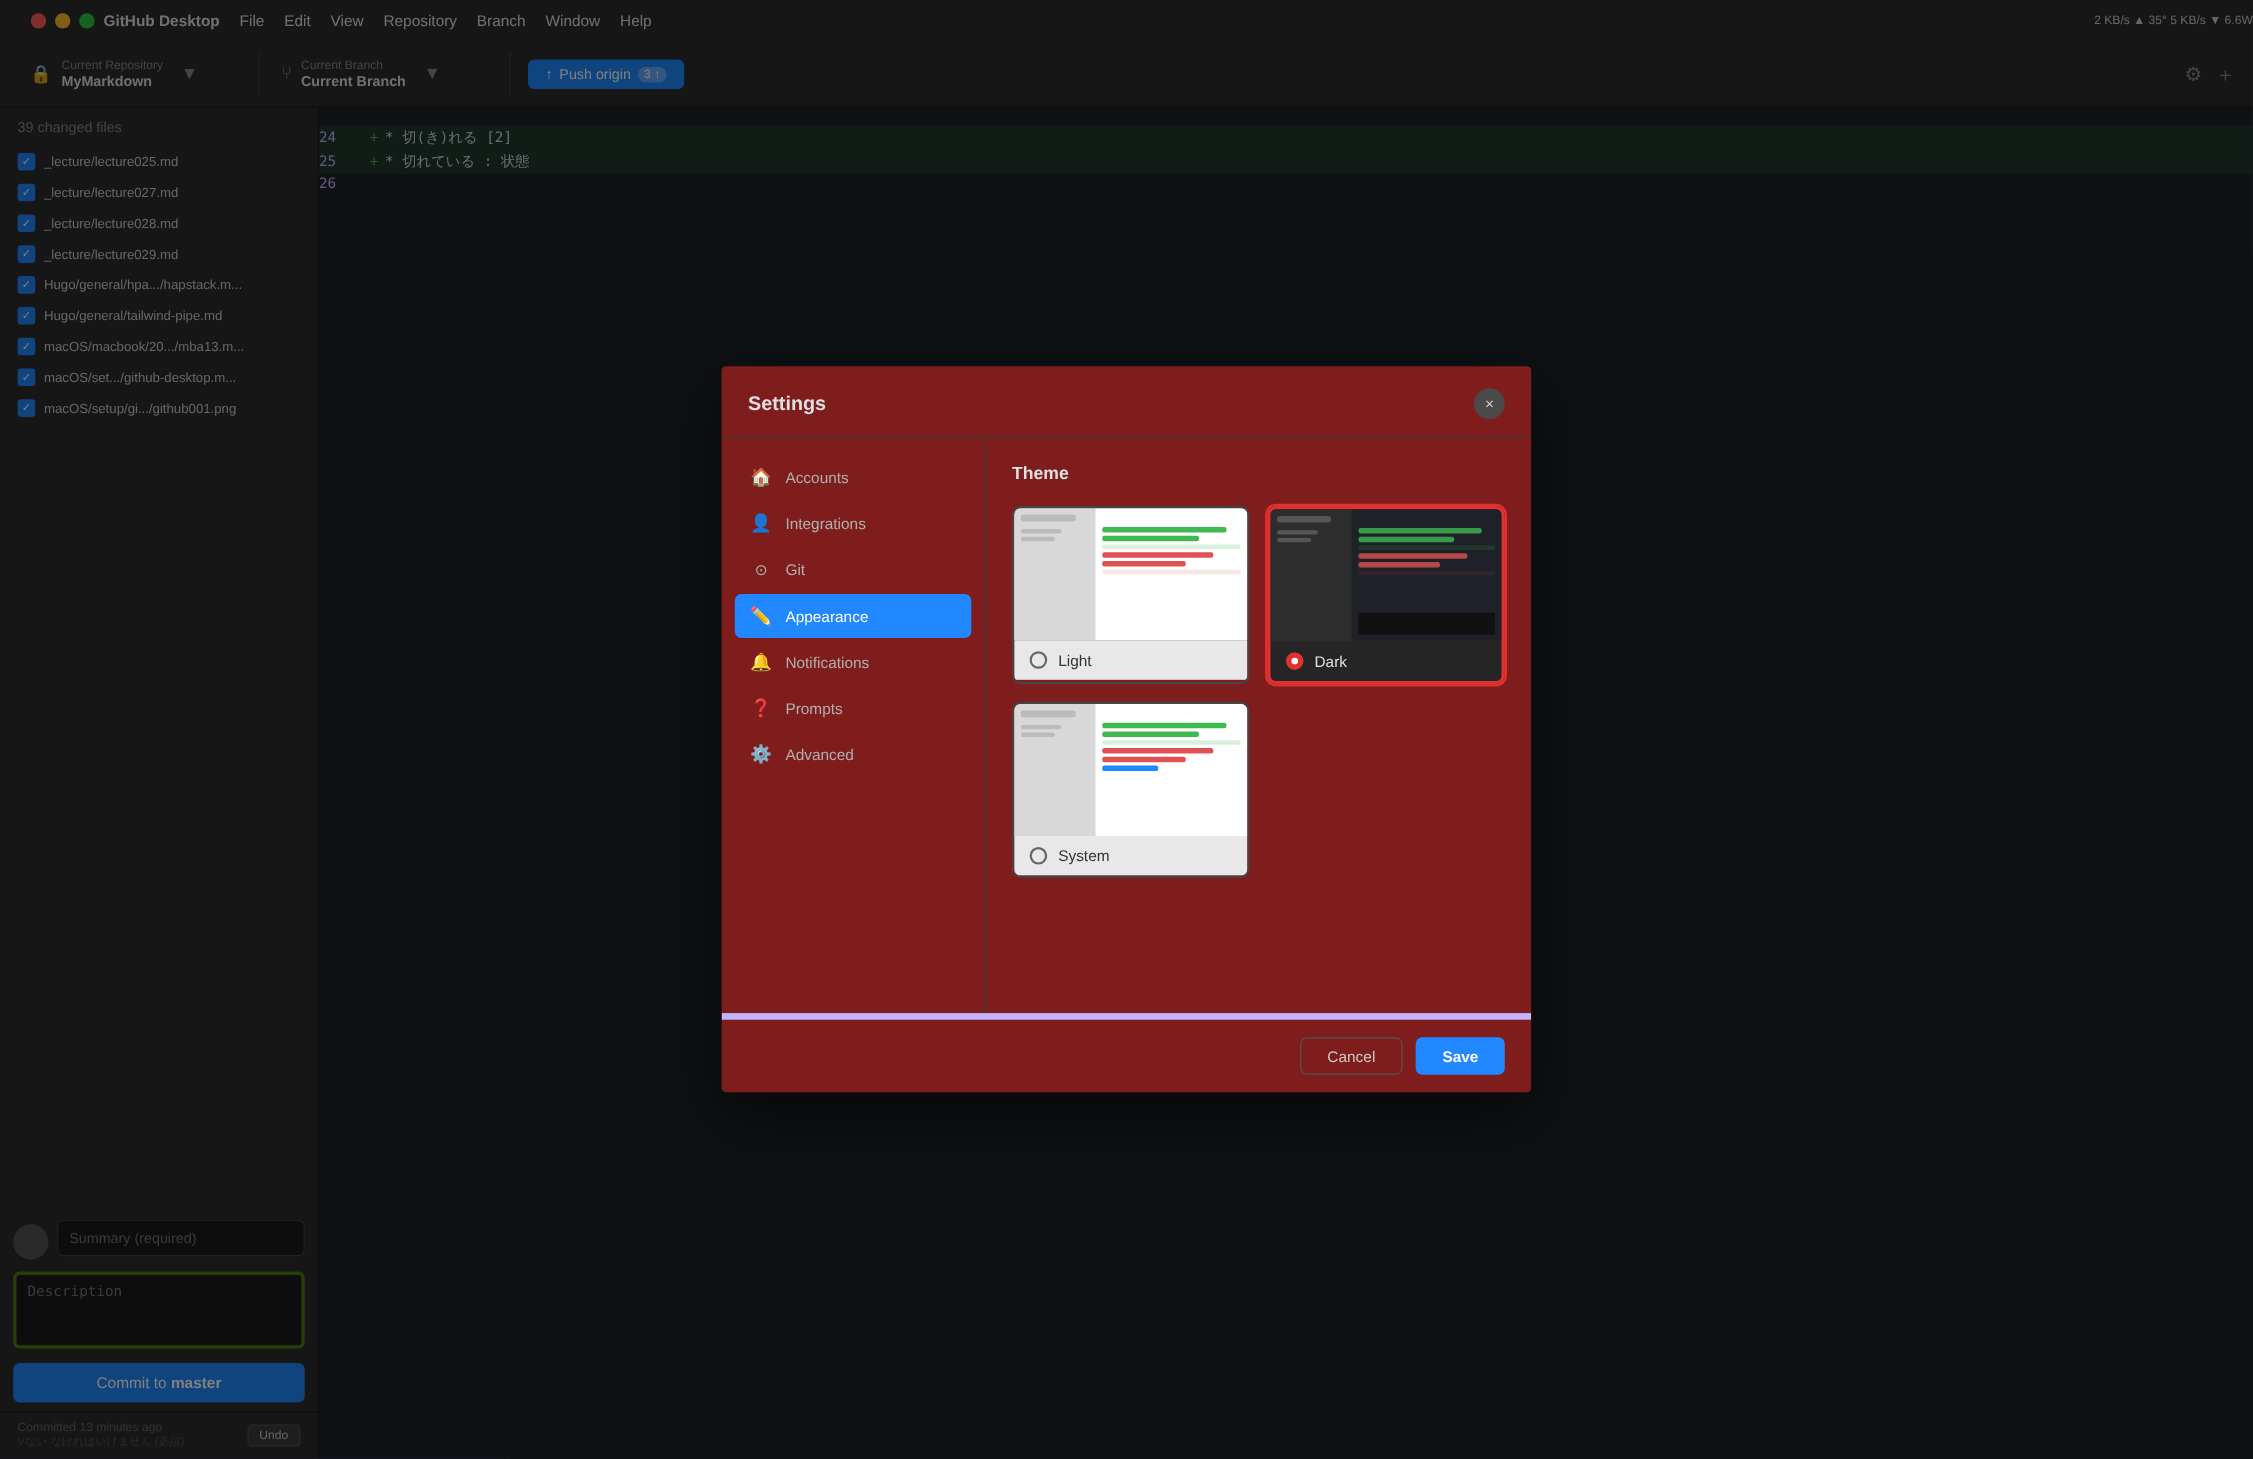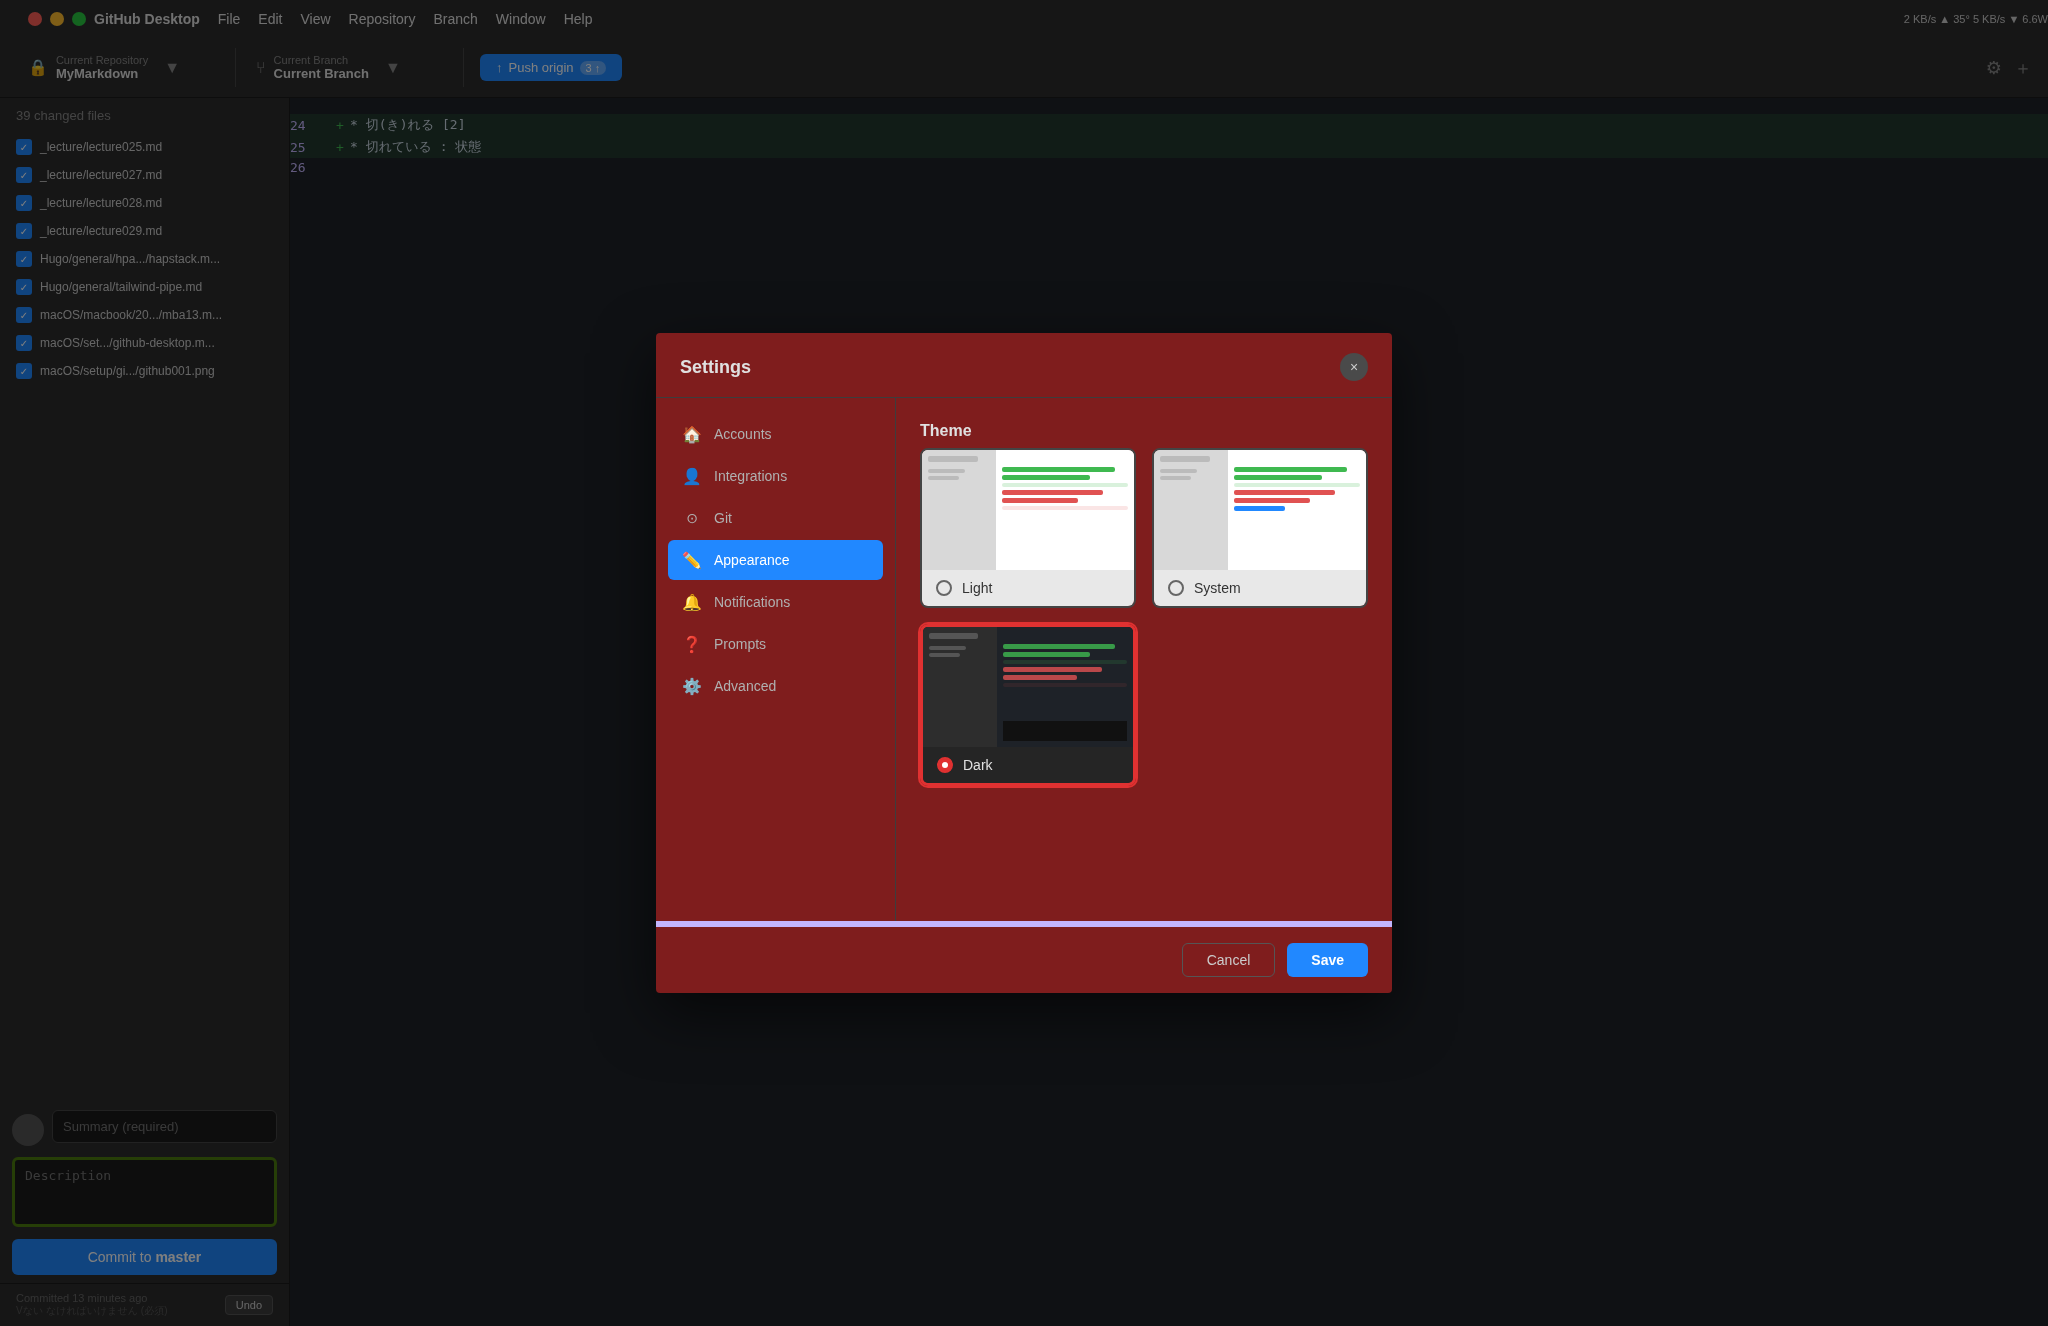--- a/index.html
+++ b/index.html
@@ -376,21 +376,21 @@
     
     .settings-content {
       flex: 1;
       padding: 24px;
       overflow-y: auto;
     }
     .section-title {
       font-size: 16px;
       font-weight: 600;
       color: #e0e0e0;
-      margin-bottom: 8px;
+      margin-bottom: 20px;
     }
 
     
     .theme-grid {
       display: grid;
       grid-template-columns: 1fr 1fr;
       gap: 16px;
     }
     .theme-card {
       border: 2px solid #444;
@@ -735,43 +735,20 @@
                 <div class="preview-line-green-short"></div>
                 <div style="height:4px;background:rgba(63,185,80,0.2);border-radius:2px;"></div>
                 <div class="preview-line-red" style="width:80%;"></div>
                 <div class="preview-line-red-short"></div>
                 <div style="height:4px;background:rgba(224,82,82,0.15);border-radius:2px;"></div>
               </div>
             </div>
             <div class="theme-label-row theme-label-row-light">
               <div class="radio-btn"></div>
               <span class="theme-name" style="color:#333;">Light</span>
-            </div>
-          </div>
-
-          <div class="theme-card">
-            <div class="theme-preview theme-preview-system">
-              <div class="preview-sidebar preview-sidebar-light">
-                <div class="preview-bar preview-bar-gray-light" style="height:6px;margin-bottom:4px;"></div>
-                <div class="preview-bar preview-bar-gray-light2" style="height:4px;"></div>
-                <div class="preview-bar preview-bar-gray-light2" style="height:4px;width:50%;"></div>
-              </div>
-              <div class="preview-content-area preview-content-light">
-                <div style="height:8px;"></div>
-                <div class="preview-line-green" style="width:90%;"></div>
-                <div class="preview-line-green-short"></div>
-                <div style="height:4px;background:rgba(63,185,80,0.2);border-radius:2px;"></div>
-                <div class="preview-line-red" style="width:80%;"></div>
-                <div class="preview-line-red-short"></div>
-                <div class="preview-line-blue"></div>
-              </div>
-            </div>
-            <div class="theme-label-row theme-label-row-light">
-              <div class="radio-btn"></div>
-              <span class="theme-name" style="color:#333;">System</span>
             </div>
           </div>
 
           <div class="theme-card selected">
             <div class="theme-preview theme-preview-dark">
               <div class="preview-sidebar preview-sidebar-dark">
                 <div class="preview-bar preview-bar-gray-dark" style="height:6px;margin-bottom:4px;"></div>
                 <div class="preview-bar preview-bar-gray-dark2" style="height:4px;"></div>
                 <div class="preview-bar preview-bar-gray-dark2" style="height:4px;width:50%;"></div>
               </div>
@@ -785,20 +762,43 @@
                 <div style="height:4px;background:rgba(224,82,82,0.1);border-radius:2px;"></div>
                 <div class="preview-black-bar"></div>
               </div>
             </div>
             <div class="theme-label-row theme-label-row-selected">
               <div class="radio-btn selected"></div>
               <span class="theme-name theme-name-dark">Dark</span>
             </div>
           </div>
 
+          <div class="theme-card">
+            <div class="theme-preview theme-preview-system">
+              <div class="preview-sidebar preview-sidebar-light">
+                <div class="preview-bar preview-bar-gray-light" style="height:6px;margin-bottom:4px;"></div>
+                <div class="preview-bar preview-bar-gray-light2" style="height:4px;"></div>
+                <div class="preview-bar preview-bar-gray-light2" style="height:4px;width:50%;"></div>
+              </div>
+              <div class="preview-content-area preview-content-light">
+                <div style="height:8px;"></div>
+                <div class="preview-line-green" style="width:90%;"></div>
+                <div class="preview-line-green-short"></div>
+                <div style="height:4px;background:rgba(63,185,80,0.2);border-radius:2px;"></div>
+                <div class="preview-line-red" style="width:80%;"></div>
+                <div class="preview-line-red-short"></div>
+                <div class="preview-line-blue"></div>
+              </div>
+            </div>
+            <div class="theme-label-row theme-label-row-light">
+              <div class="radio-btn"></div>
+              <span class="theme-name" style="color:#333;">System</span>
+            </div>
+          </div>
+
         </div>
       </div>
     </div>
 
     <div class="dialog-footer">
       <button class="btn-cancel">Cancel</button>
       <button class="btn-save">Save</button>
     </div>
 
   </div>

